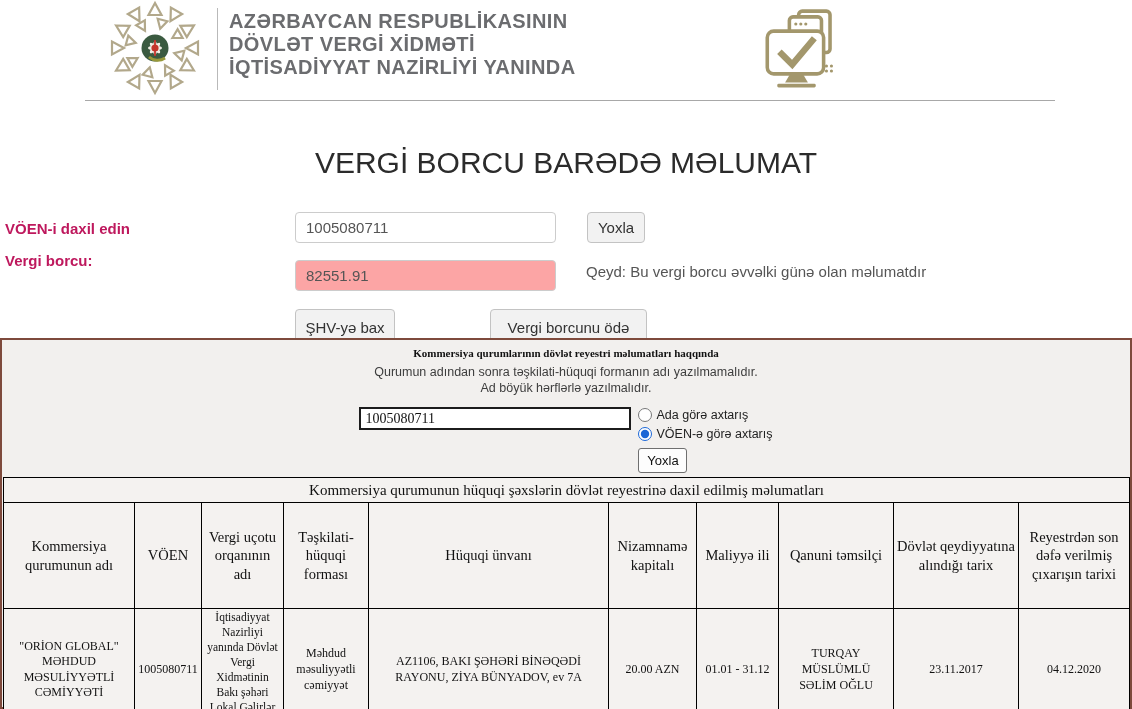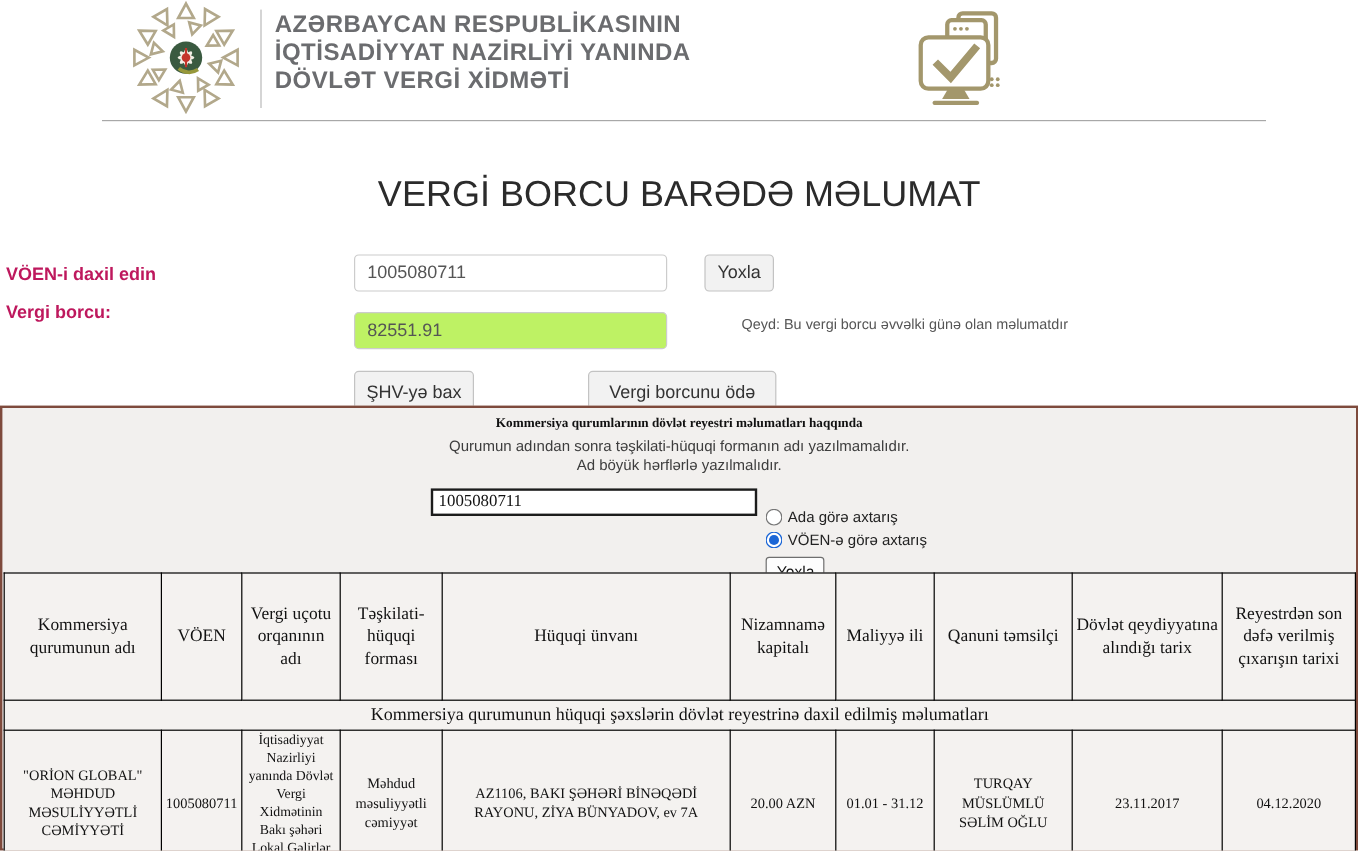--- a/index.html
+++ b/index.html
@@ -20,41 +20,41 @@
   .hdr-portal .l2 { font-size:30px; letter-spacing:0.8px; margin-top:2px; }
   .hdr-rule { position:absolute; left:85px; top:100px; width:970px; height:1px; background:#a8a8a8; }
 
   
   .main-title { position:absolute; left:0; top:146px; width:1132px; text-align:center;
                 font-size:30px; font-weight:400; color:#2b2b2b; }
   .form-label { position:absolute; left:5px; font-size:15px; font-weight:700; color:#be185d; }
   .txt-input { position:absolute; left:295px; width:261px; height:31px; border:1px solid #ccc;
                border-radius:4px; background:#fff; color:#555; font-size:15px; padding:0 10px;
                font-family:"Liberation Sans", sans-serif; }
-  .txt-input.disabled { background:#bef264; }
+  .txt-input.disabled { background:#fca5a5; }
   .btn { background:#f2f2f2; border:1px solid #c3c3c3; border-radius:4px; color:#333;
          font-size:15px; font-family:"Liberation Sans", sans-serif; cursor:pointer; }
   .btn-yoxla-top { position:absolute; left:587px; top:212px; width:58px; height:31px; }
-  .note-text { position:absolute; left:586px; top:263px; font-size:12px; color:#555;margin-left:32px; }
+  .note-text { position:absolute; left:586px; top:263px; font-size:15px; color:#555; }
   .btn-shv { position:absolute; left:295px; top:309px; width:100px; height:36px; }
   .btn-pay { position:absolute; left:490px; top:309px; width:157px; height:36px; }
 
   
   .overlay { position:absolute; left:0; top:338px; width:1132px; height:371px;
              background:#f2f0ee; border:2px solid #7e4a3c; z-index:5; }
   .panel { position:absolute; left:0; top:0; width:100%; text-align:center; }
   .panel-title { margin-top:7px; font-family:"Liberation Serif", serif; font-weight:700;
                  font-size:11px; color:#111; }
   .panel-note { font-size:12.5px; color:#3d3d3d; line-height:15.5px; }
   .panel-note.first { margin-top:6px; }
   .panel-form { display:flex; justify-content:center; align-items:flex-start; margin-top:9px; }
   .panel-input { width:272px; height:23px; border:2px solid #1c1c1c; background:#fff;
                  font-family:"Liberation Serif", serif; font-size:14px; color:#111;
                  padding:0 4px; margin-top:2px; }
-  .radio-col { margin-left:7px; text-align:left;margin-top:16px; }
+  .radio-col { margin-left:7px; text-align:left; }
   .radio-row { display:flex; align-items:center; font-size:12.5px; color:#222; height:19px; }
   .radio-row input { width:14px; height:14px; margin-right:4px; accent-color:#1b66d6; }
   .btn-yoxla-panel { margin-top:5px; width:49px; height:25px; background:#fdfdfd;
                      border:1px solid #6f6f6f; border-radius:3px; font-size:13px; color:#111;
                      font-family:"Liberation Sans", sans-serif; cursor:pointer; }
 
   
   .reg-table { position:absolute; left:1px; top:137px; width:1126px; border-collapse:collapse;
                table-layout:fixed; font-family:"Liberation Serif", serif; background:#f4f2f0; }
   .reg-table td, .reg-table th { border:1px solid #000; text-align:center; vertical-align:middle;
@@ -107,22 +107,22 @@
       </g>
       <circle r="3.6" fill="#c4342b"></circle>
       <rect x="-0.9" y="-8" width="1.8" height="16" fill="#c4342b"></rect>
     </g>
   </svg>
 
   <div class="hdr-divider-v"></div>
 
   <div class="hdr-agency">
     <div>AZƏRBAYCAN RESPUBLİKASININ</div>
+    <div>DÖVLƏT VERGİ XİDMƏTİ</div>
     <div>İQTİSADİYYAT NAZİRLİYİ YANINDA</div>
-    <div>DÖVLƏT VERGİ XİDMƏTİ</div>
   </div>
 
   <svg class="hdr-icon-right" viewBox="0 0 115 115">
     <g stroke="#a3976c" stroke-width="5" fill="#ffffff">
       <rect x="50" y="3" width="44" height="58" rx="5"></rect>
       <rect x="37" y="11" width="45" height="62" rx="5"></rect>
     </g>
     <g fill="#a3976c">
       <circle cx="46" cy="21" r="2.2"></circle>
         <circle cx="53" cy="21" r="2.2"></circle>
@@ -185,33 +185,33 @@
           <col style="width:85px">
         <col style="width:240px">
           <col style="width:88px">
           <col style="width:82px">
           <col style="width:115px">
         <col style="width:125px">
           <col style="width:111px">
       </colgroup>
       <tbody>
           <tr>
+        <td class="caption-cell" colspan="10">Kommersiya qurumunun hüquqi şəxslərin dövlət reyestrinə daxil edilmiş məlumatları</td>
+      </tr>
+      <tr>
         <th class="hdr-cell">Kommersiya qurumunun adı</th>
         <th class="hdr-cell">VÖEN</th>
         <th class="hdr-cell">Vergi uçotu orqanının adı</th>
         <th class="hdr-cell">Təşkilati-hüquqi forması</th>
         <th class="hdr-cell">Hüquqi ünvanı</th>
         <th class="hdr-cell">Nizamnamə kapitalı</th>
         <th class="hdr-cell">Maliyyə ili</th>
         <th class="hdr-cell">Qanuni təmsilçi</th>
         <th class="hdr-cell">Dövlət qeydiyyatına alındığı tarix</th>
         <th class="hdr-cell">Reyestrdən son dəfə verilmiş çıxarışın tarixi</th>
-      </tr>
-      <tr>
-        <td class="caption-cell" colspan="10">Kommersiya qurumunun hüquqi şəxslərin dövlət reyestrinə daxil edilmiş məlumatları</td>
       </tr>
       <tr>
         <td class="data-cell">"ORİON GLOBAL" MƏHDUD MƏSULİYYƏTLİ CƏMİYYƏTİ</td>
         <td class="data-cell">1005080711</td>
         <td class="data-cell small">İqtisadiyyat Nazirliyi yanında Dövlət Vergi Xidmətinin Bakı şəhəri Lokal Gəlirlər Baş İdarəsi</td>
         <td class="data-cell">Məhdud məsuliyyətli cəmiyyət</td>
         <td class="data-cell">AZ1106, BAKI ŞƏHƏRİ BİNƏQƏDİ RAYONU, ZİYA BÜNYADOV, ev 7A</td>
         <td class="data-cell">20.00 AZN</td>
         <td class="data-cell">01.01 - 31.12</td>
         <td class="data-cell">TURQAY MÜSLÜMLÜ SƏLİM OĞLU</td>

